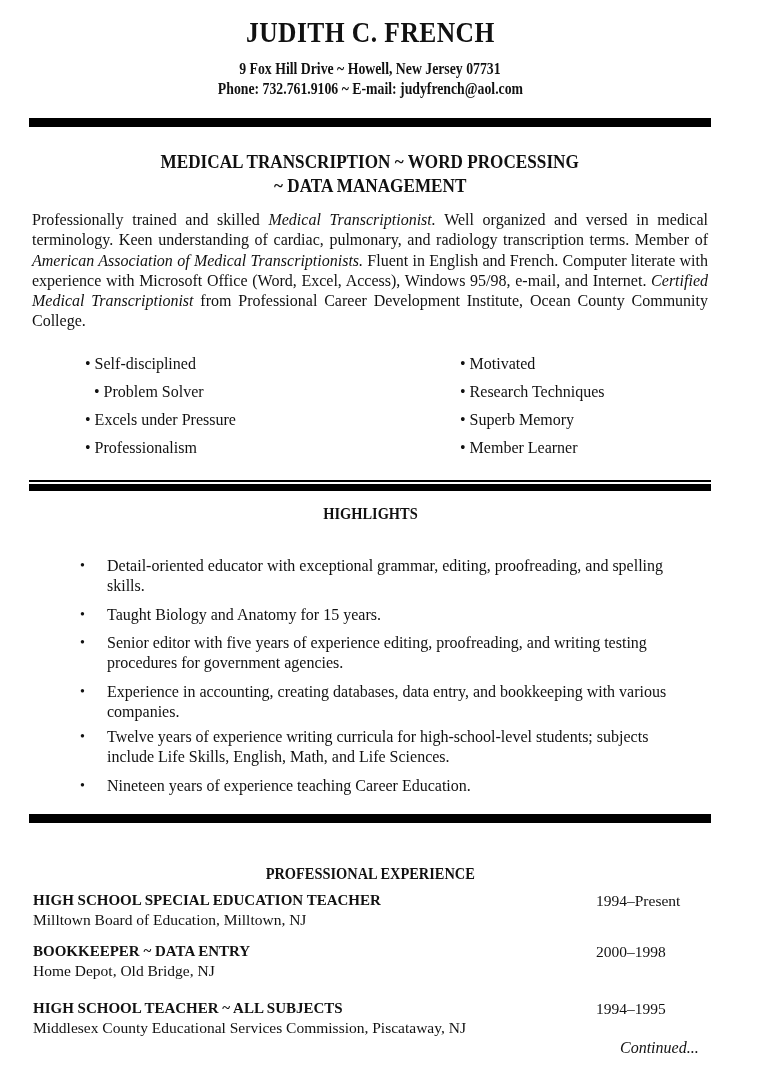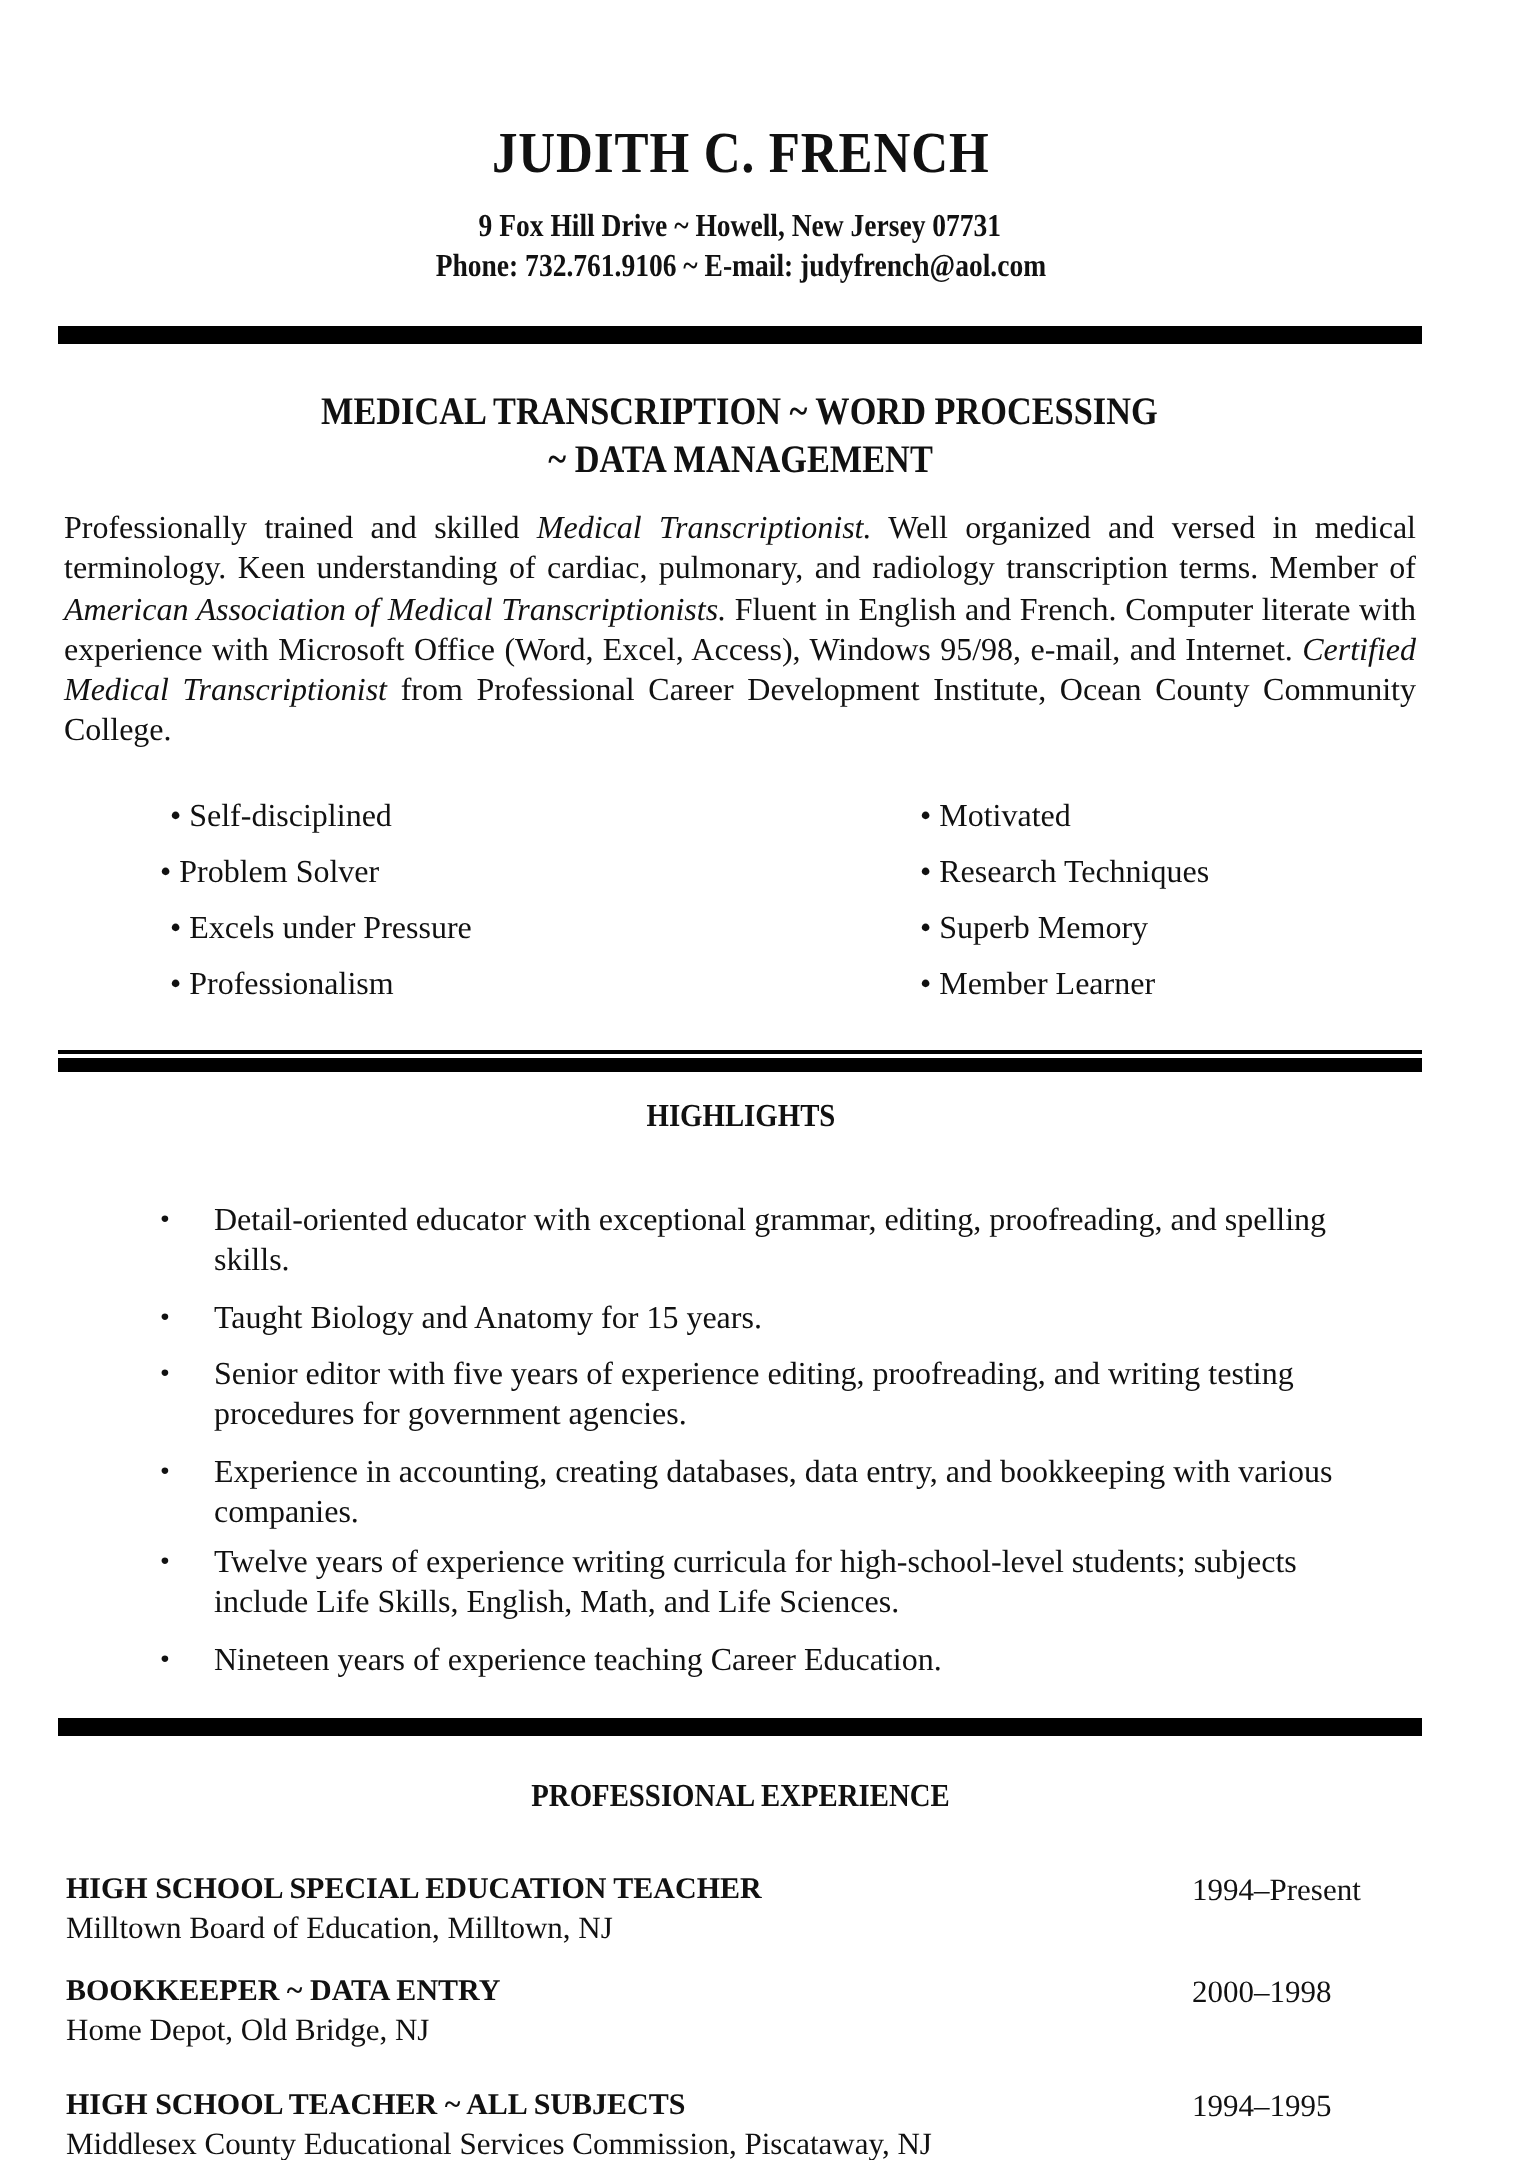--- a/index.html
+++ b/index.html
@@ -1,17 +1,17 @@
 <!DOCTYPE html>
 <html><head>
 <meta charset="utf-8">
 <style>
   html, body { margin: 0; padding: 0; background: #ffffff; }
   body { width: 765px; height: 1080px; position: relative; overflow: hidden; color: #111; font-family: "Liberation Serif", serif; }
-  .abs { position: absolute; margin-top: 45px; }
+  .abs { position: absolute; }
   .center { left: 0; width: 740px; text-align: center; }
   .cond { display: inline-block; transform-origin: center top; }
   .name { top: 16px; font-size: 29px; font-weight: bold; letter-spacing: 0.5px; }
   .addr { top: 60px; font-size: 16px; font-weight: bold; }
   .phone { top: 80px; font-size: 16px; font-weight: bold; }
   .rule-thick { left: 29px; width: 682px; height: 9px; background: #000; }
   .rule-double { left: 29px; width: 682px; height: 11px; }
   .rule-double .t1 { position:absolute; left:0; top:0; width:100%; height:2px; background:#000; }
   .rule-double .t2 { position:absolute; left:0; top:4px; width:100%; height:7px; background:#000; }
   .obj { top: 150px; font-size: 19.5px; font-weight: bold; line-height: 24px; }
@@ -46,21 +46,21 @@
 
 <div class="abs center obj">
   <span class="cond" style="transform: scaleX(0.88);">MEDICAL TRANSCRIPTION ~ WORD PROCESSING</span><br>
   <span class="cond" style="transform: scaleX(0.88);">~ DATA MANAGEMENT</span>
 </div>
 
 <div class="abs summary" id="summary"><span>Professionally trained and skilled </span><i>Medical Transcriptionist.</i><span> Well organized and versed in medical terminology. Keen understanding of cardiac, pulmonary, and radiology transcription terms. Member of </span><i>American Association of Medical Transcriptionists.</i><span> Fluent in English and French. Computer literate with experience with Microsoft Office (Word, Excel, Access), Windows 95/98, e-mail, and Internet. </span><i>Certified Medical Transcriptionist</i><span> from Professional Career Development Institute, Ocean County Community College.</span></div>
 
 <div class="abs skills" style="left:0; width:648px; height:120px;">
   <span class="skill" style="left:85px; top:0px;">• Self-disciplined</span>
-  <span class="skill" style="left:80px; top:28px;">• Problem Solver</span>
+  <span class="skill" style="left:94px; top:28px;">• Problem Solver</span>
   <span class="skill" style="left:85px; top:56px;">• Excels under Pressure</span>
   <span class="skill" style="left:85px; top:84px;">• Professionalism</span>
   <span class="skill" style="left:460px; top:0px;">• Motivated</span>
   <span class="skill" style="left:460px; top:28px;">• Research Techniques</span>
   <span class="skill" style="left:460px; top:56px;">• Superb Memory</span>
   <span class="skill" style="left:460px; top:84px;">• Member Learner</span>
 </div>
 
 <div class="abs rule-double" style="top:480px;">
   <div class="t1"></div>
@@ -93,21 +93,21 @@
     <span class="hl-text">Twelve years of experience writing curricula for high-school-level students; subjects include Life Skills, English, Math, and Life Sciences.</span>
   </div>
   <div class="hl-item" style="top:220px;">
     <span class="hl-bullet">•</span>
     <span class="hl-text">Nineteen years of experience teaching Career Education.</span>
   </div>
 </div>
 
 <div class="abs rule-thick" style="top:814px;"></div>
 
-<div class="abs center sec-title" style="top:845px;text-decoration:underline;">
+<div class="abs center sec-title" style="top:865px;text-decoration:underline;">
   <span class="cond" style="transform: scaleX(0.9);">PROFESSIONAL EXPERIENCE</span>
 </div>
 
 <div class="abs job-title" style="top:892px;">HIGH SCHOOL SPECIAL EDUCATION TEACHER</div>
 <div class="abs job-org" style="top:911px;">Milltown Board of Education, Milltown, NJ</div>
 <div class="abs job-date" style="top:892px;">1994–Present</div>
 
 <div class="abs job-title" style="top:943px;">BOOKKEEPER ~ DATA ENTRY</div>
 <div class="abs job-org" style="top:962px;">Home Depot, Old Bridge, NJ</div>
 <div class="abs job-date" style="top:943px;">2000–1998</div>

